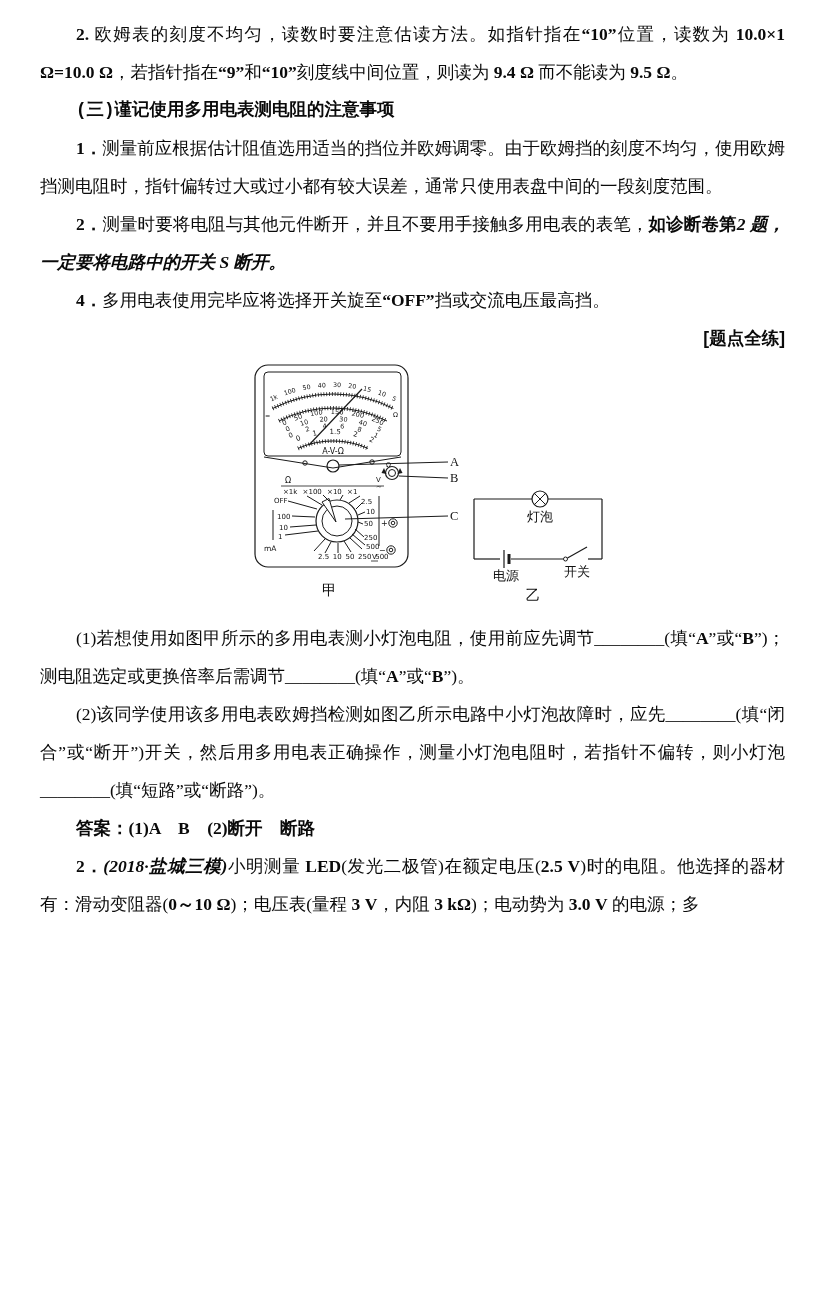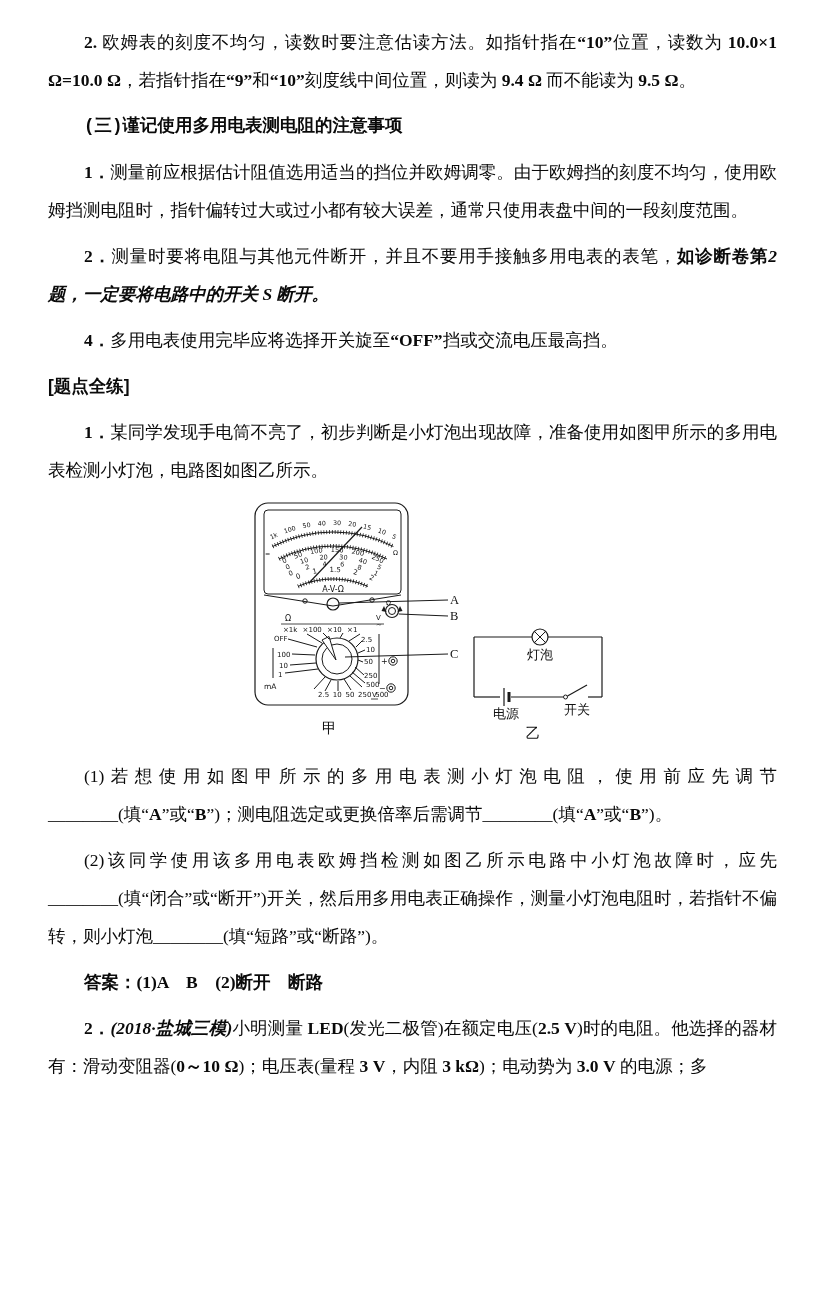--- a/index.html
+++ b/index.html
@@ -2,24 +2,24 @@
 <html><head>
 <meta charset="utf-8">
 <style>
   html,body{margin:0;padding:0;}
   body{
     width:823px;height:1297px;background:#ffffff;color:#0a0a0a;
     font-family:"Liberation Serif","DejaVu Serif",serif;
     font-size:17.5px;overflow:hidden;
   }
   .doc{padding:15px 38px 0 40px;}
-  p.blk{margin:8px;line-height:38px;text-align:justify;}
+  p.blk{margin:0;line-height:38px;text-align:justify;}
   p.para{text-indent:2.05em;}
   p.heading{text-indent:2.05em;font-weight:700;font-family:Liberation Mono, monospace;}
-  p.center{text-align:left;text-indent:0;font-weight:700;font-family:"Liberation Sans","DejaVu Sans",sans-serif;}
+  p.center{text-align:right;text-indent:0;font-weight:700;font-family:"Liberation Sans","DejaVu Sans",sans-serif;}
   span.b{font-weight:700;}
   span.i{font-style:italic;}
   span.h{font-weight:700;font-family:Liberation Serif, serif;}
   .figure{margin:2px 0 8px 212px;height:252px;}
   svg{display:block;}
   svg text{fill:#111;}
   .ft{font-family:"DejaVu Sans",sans-serif;font-size:7px;}
   .f6{font-size:6.3px;}
   .f65{font-size:6.5px;}
   .f75{font-size:7.5px;}
@@ -44,21 +44,20 @@
 
 <div class="doc">
 
   <div>
       <p class="blk para"><span class="b">2. </span><span>欧姆表的刻度不均匀，读数时要注意估读方法。如指针指在</span><span class="b">“10”</span><span>位置，读数为 </span><span class="b">10.0×1 Ω=10.0 Ω</span><span>，若指针指在</span><span class="b">“9”</span><span>和</span><span class="b">“10”</span><span>刻度线中间位置，则读为 </span><span class="b">9.4 Ω</span><span> 而不能读为 </span><span class="b">9.5 Ω</span><span>。</span></p>
       <p class="blk heading"><span>(三)谨记使用多用电表测电阻的注意事项</span></p>
       <p class="blk para"><span class="b">1．</span><span>测量前应根据估计阻值选用适当的挡位并欧姆调零。由于欧姆挡的刻度不均匀，使用欧姆挡测电阻时，指针偏转过大或过小都有较大误差，通常只使用表盘中间的一段刻度范围。</span></p>
       <p class="blk para"><span class="b">2．</span><span>测量时要将电阻与其他元件断开，并且不要用手接触多用电表的表笔，</span><span class="h">如诊断卷第</span><span class="b i">2 题，一定要将电路中的开关 S 断开。</span></p>
       <p class="blk para"><span class="b">4．</span><span>多用电表使用完毕应将选择开关旋至</span><span class="b">“OFF”</span><span>挡或交流电压最高挡。</span></p>
       <p class="blk center"><span>[题点全练]</span></p>
-      <p class="blk para"><span class="b">1．</span><span>某同学发现手电筒不亮了，初步判断是小灯泡出现故障，准备使用如图甲所示的多用电表检测小灯泡，电路图如图乙所示。</span></p>
     </div>
 
   <div class="figure">
     <svg width="400" height="250" viewBox="0 0 400 250">
 
       <g>
         <rect class="ln12" x="3" y="6" width="153" height="202" rx="13"></rect>
         <rect class="ln" x="12" y="13" width="137" height="84" rx="4"></rect>
 
         <path id="pOhmLbl" d="M17.5,43.3 A140,140 0 0 1 144.5,43.3" fill="none"></path>

